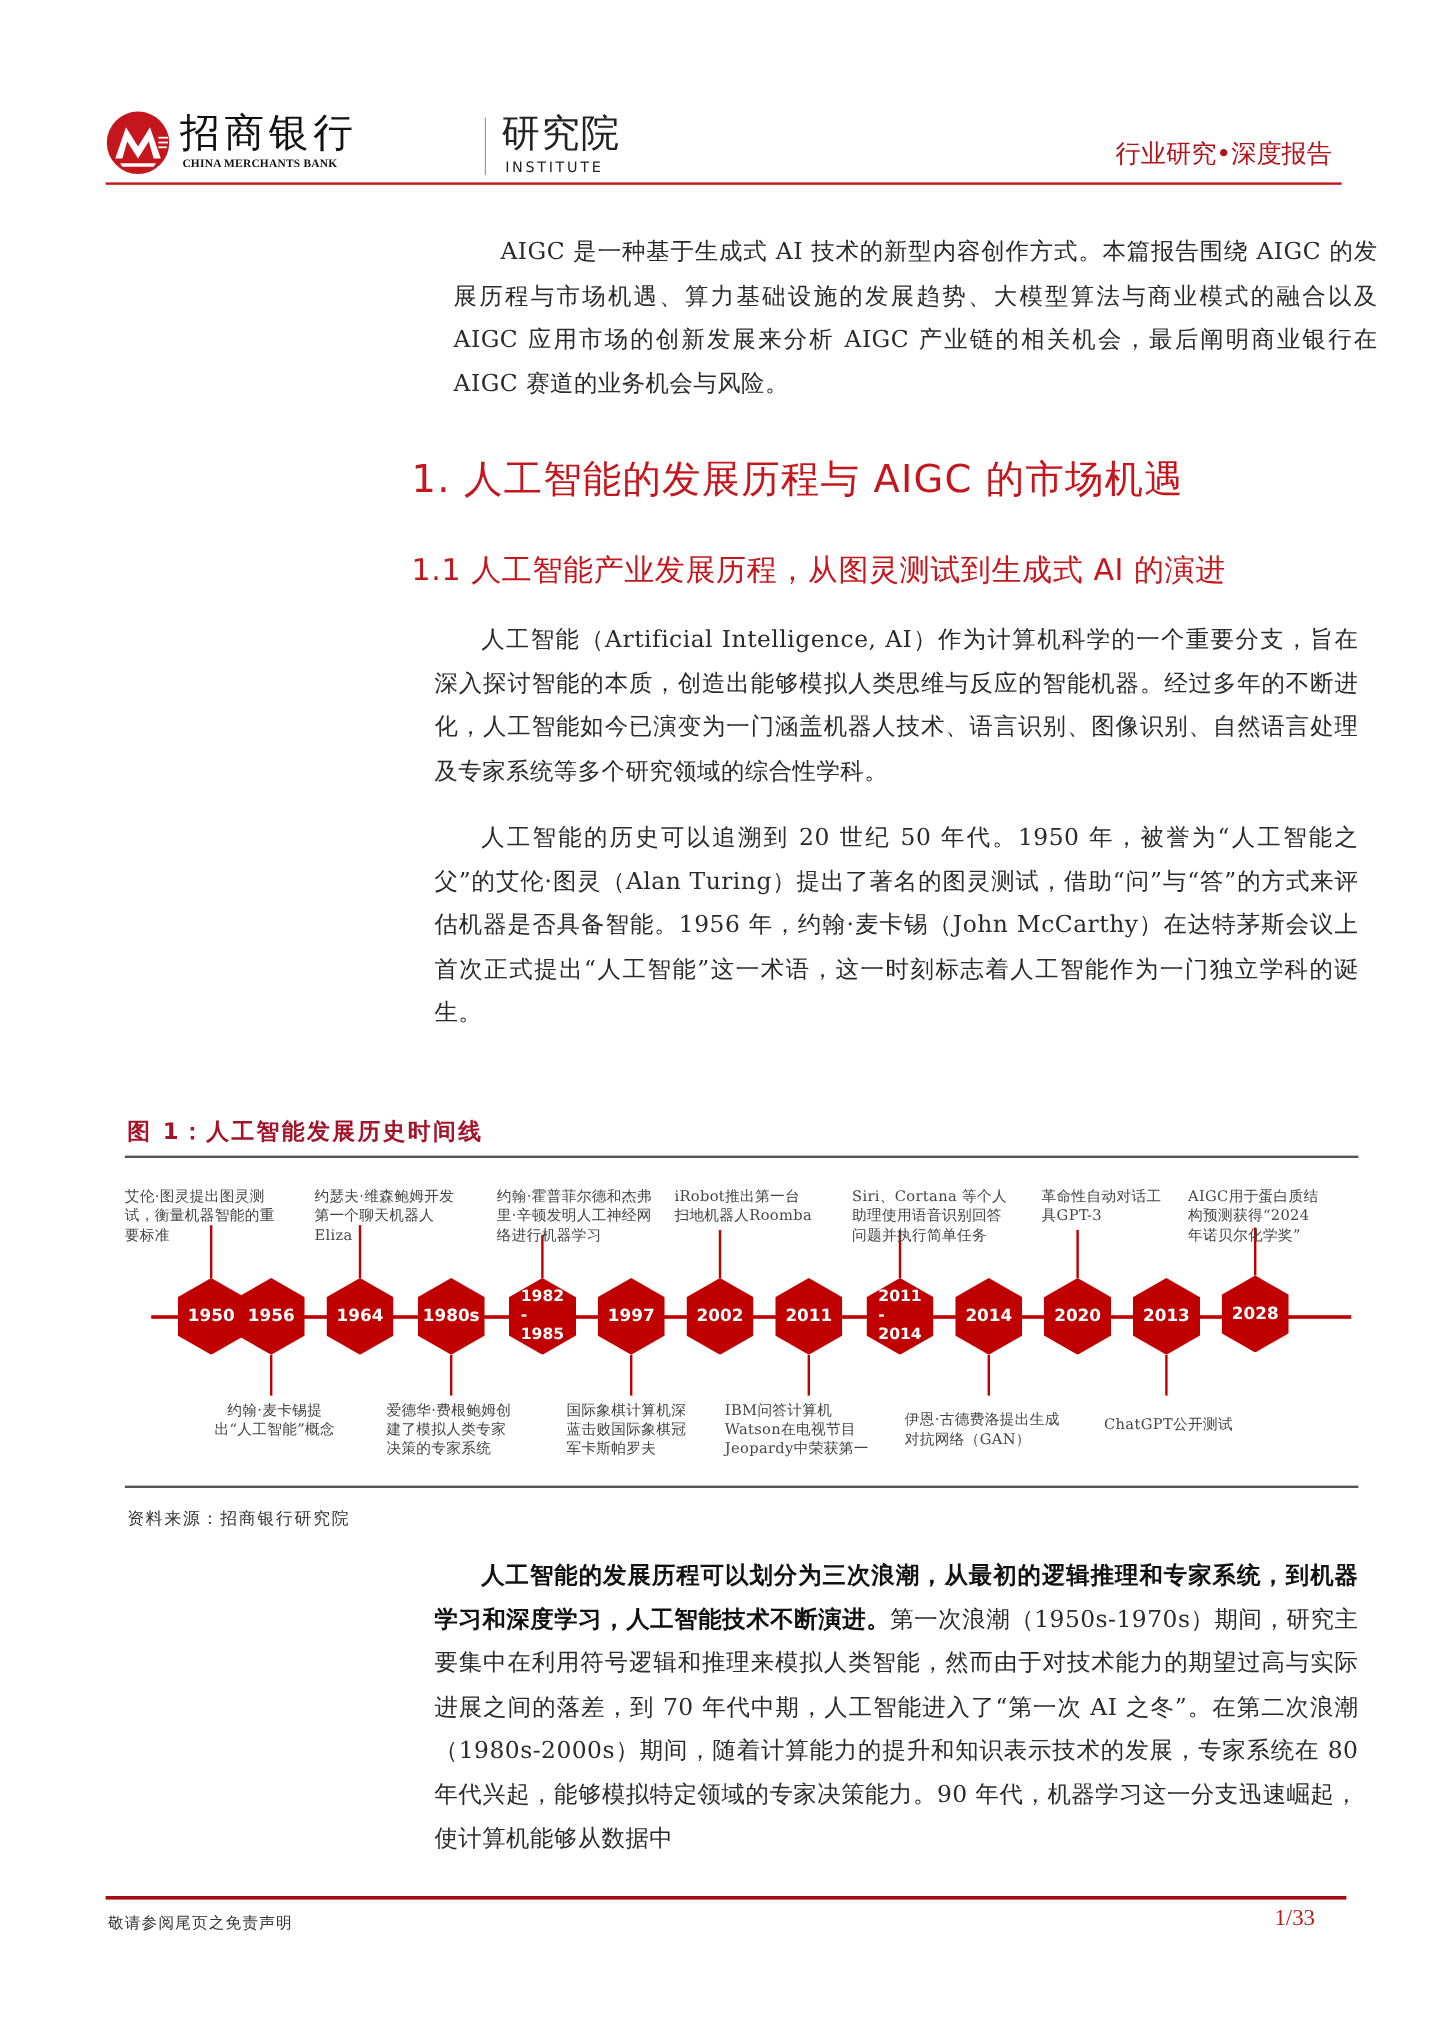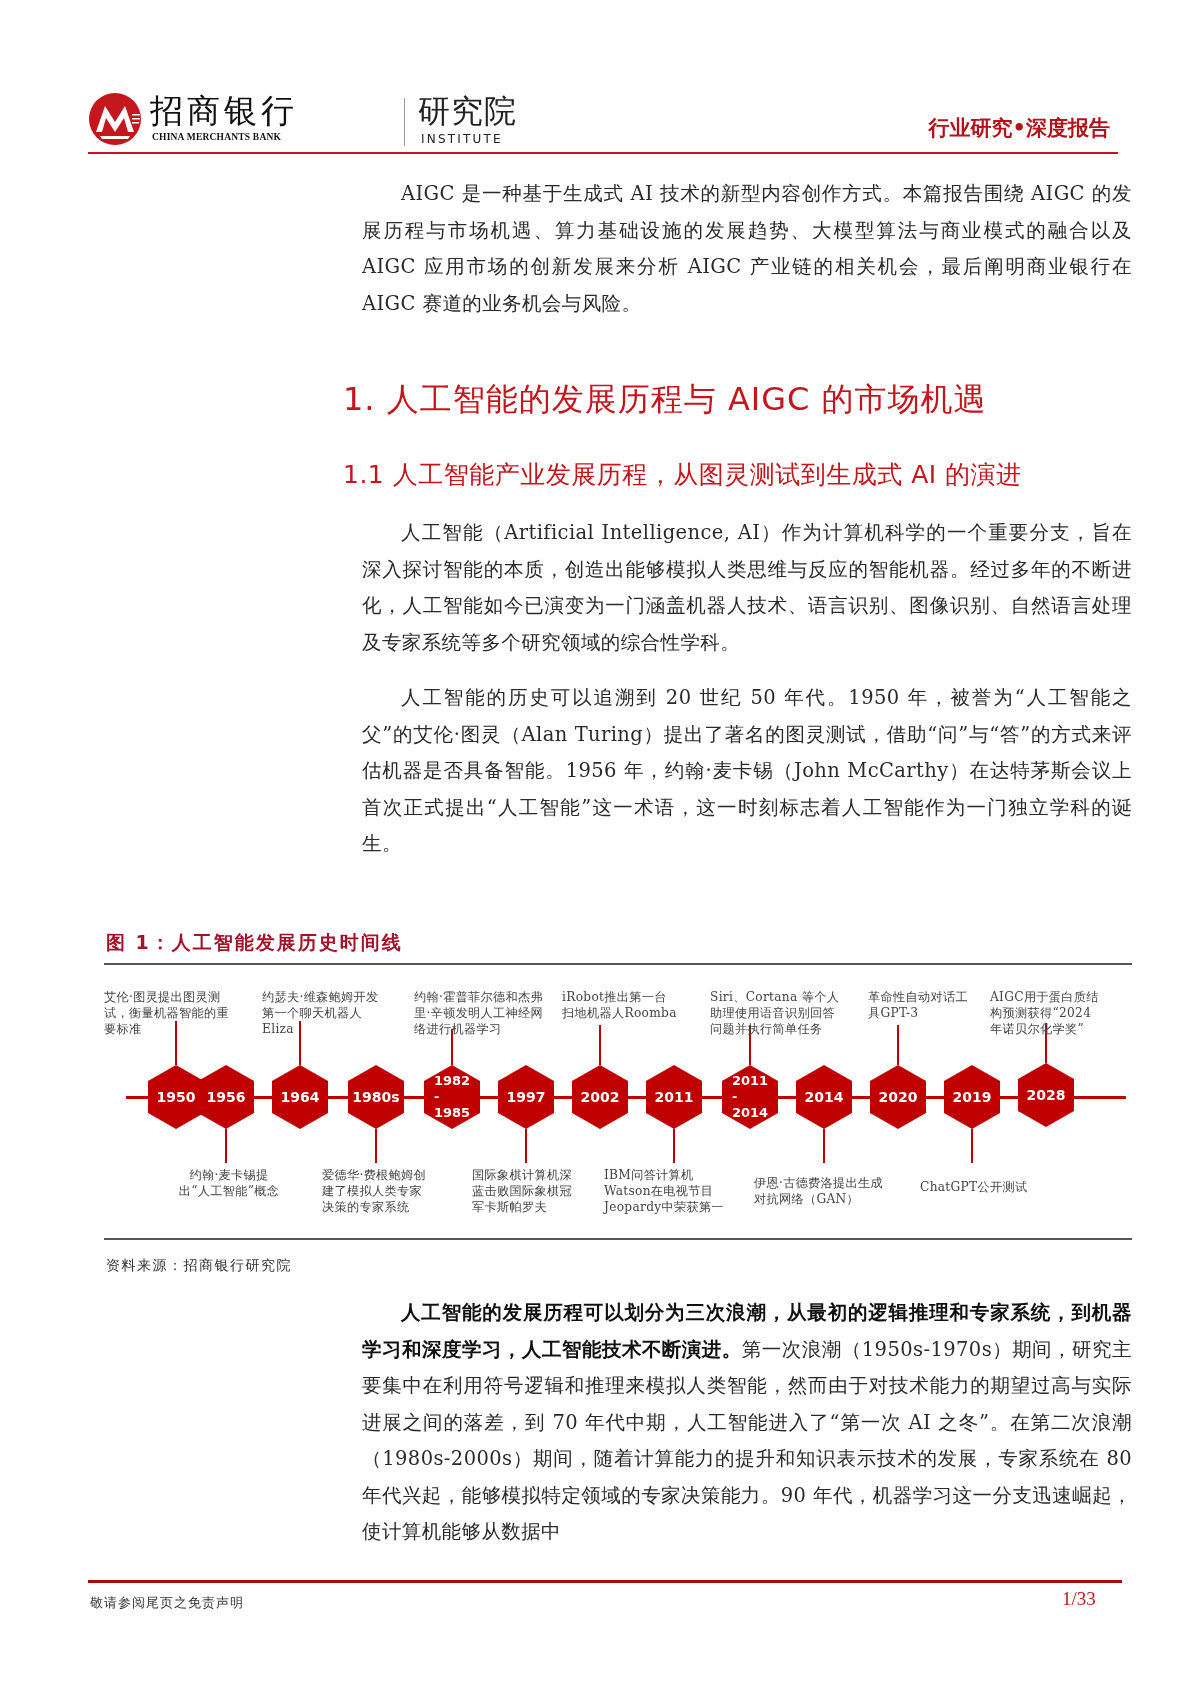--- a/index.html
+++ b/index.html
@@ -12,21 +12,21 @@
   .logo-cn { position: absolute; left: 62px; top: 4px; font-size: 33px; font-weight: normal;
              letter-spacing: 4px; color: #111; font-family: "DejaVu Serif", serif; line-height: 38px; }
   .logo-en { position: absolute; left: 64px; top: 44px; font-size: 9.5px; font-weight: bold; color: #111;
              font-family: "Liberation Serif", serif; letter-spacing: 0.2px; }
   .logo-divider { position: absolute; left: 316px; top: 10px; width: 1px; height: 48px; background: #999; }
   .inst-cn { position: absolute; left: 330px; top: 4px; font-size: 32px; color: #222; line-height: 38px;
              font-family: "DejaVu Sans", sans-serif; letter-spacing: 1px; }
   .inst-en { position: absolute; left: 333px; top: 44px; font-size: 12px; letter-spacing: 2.2px; color: #222;
              font-family: "DejaVu Sans", sans-serif; }
   .header-tag { position: absolute; right: 8px; top: 26px; font-size: 21px; color: #b3131b;
-                font-family: "DejaVu Sans", sans-serif; font-weight: bold; }
+                font-family: "DejaVu Sans", sans-serif; }
   .header-rule { position: absolute; left: 88px; top: 152px; width: 1030px; height: 2px; background: #c4161c; }
 
   
   .para { position: absolute; left: 362px; width: 770px; font-size: 19.5px; line-height: 36.5px;
           text-indent: 39px; color: #2a2a2a; letter-spacing: 0.4px; text-align: justify; }
   .para b { color: #111; }
   .h1 { position: absolute; left: 343px; top: 378px; font-size: 32px; color: #c4161c;
         font-family: "DejaVu Sans", sans-serif; letter-spacing: 1px; }
   .h2 { position: absolute; left: 343px; top: 458px; font-size: 25px; color: #c4161c;
         font-family: "DejaVu Sans", sans-serif; letter-spacing: 0.5px; }
@@ -69,21 +69,21 @@
   </svg>
   <div class="logo-cn">招商银行</div>
   <div class="logo-en">CHINA MERCHANTS BANK</div>
   <div class="logo-divider"></div>
   <div class="inst-cn">研究院</div>
   <div class="inst-en">INSTITUTE</div>
   <div class="header-tag">行业研究•深度报告</div>
 </div>
 <div class="header-rule"></div>
 
-<p class="para" style="top:176px; margin:0;">AIGC 是一种基于生成式 AI 技术的新型内容创作方式。本篇报告围绕 AIGC 的发展历程与市场机遇、算力基础设施的发展趋势、大模型算法与商业模式的融合以及 AIGC 应用市场的创新发展来分析 AIGC 产业链的相关机会，最后阐明商业银行在 AIGC 赛道的业务机会与风险。</p>
+<p class="para" style="top:176px; margin:16px;">AIGC 是一种基于生成式 AI 技术的新型内容创作方式。本篇报告围绕 AIGC 的发展历程与市场机遇、算力基础设施的发展趋势、大模型算法与商业模式的融合以及 AIGC 应用市场的创新发展来分析 AIGC 产业链的相关机会，最后阐明商业银行在 AIGC 赛道的业务机会与风险。</p>
 
 <div class="h1">1. 人工智能的发展历程与 AIGC 的市场机遇</div>
 <div class="h2">1.1 人工智能产业发展历程，从图灵测试到生成式 AI 的演进</div>
 
 <p class="para" style="top:515px; margin:0;">人工智能（Artificial Intelligence, AI）作为计算机科学的一个重要分支，旨在深入探讨智能的本质，创造出能够模拟人类思维与反应的智能机器。经过多年的不断进化，人工智能如今已演变为一门涵盖机器人技术、语言识别、图像识别、自然语言处理及专家系统等多个研究领域的综合性学科。</p>
 <p class="para" style="top:680px; margin:0;">人工智能的历史可以追溯到 20 世纪 50 年代。1950 年，被誉为“人工智能之父”的艾伦·图灵（Alan Turing）提出了著名的图灵测试，借助“问”与“答”的方式来评估机器是否具备智能。1956 年，约翰·麦卡锡（John McCarthy）在达特茅斯会议上首次正式提出“人工智能”这一术语，这一时刻标志着人工智能作为一门独立学科的诞生。</p>
 
 <div class="fig-title">图 1：人工智能发展历史时间线</div>
 <div class="fig-rule-top"></div>
 
@@ -154,21 +154,21 @@
   </div>
   <div class="label" style="left:650px; top:210px; width:130px;">伊恩·古德费洛提出生成对抗网络（GAN）</div>
 
   <div class="node" style="left:766px;">
     <div class="stem-up" style="top:-40px; height:40px;"></div>
     <div class="hex">2020</div>
   </div>
   <div class="label" style="left:764px; top:24px; width:112px;">革命性自动对话工具GPT-3</div>
 
   <div class="node" style="left:840px;">
-    <div class="hex">2019</div>
+    <div class="hex">2013</div>
     <div class="stem-down" style="top:64px; height:34px;"></div>
   </div>
   <div class="label" style="left:816px; top:214px; width:110px;">ChatGPT公开测试</div>
 
   <div class="node" style="left:914px; top:98px;">
     <div class="stem-up" style="top:-40px; height:40px;"></div>
     <div class="hex">2028</div>
   </div>
   <div class="label" style="left:886px; top:24px; width:112px;">AIGC用于蛋白质结构预测获得“2024年诺贝尔化学奖”</div>
 </div>

